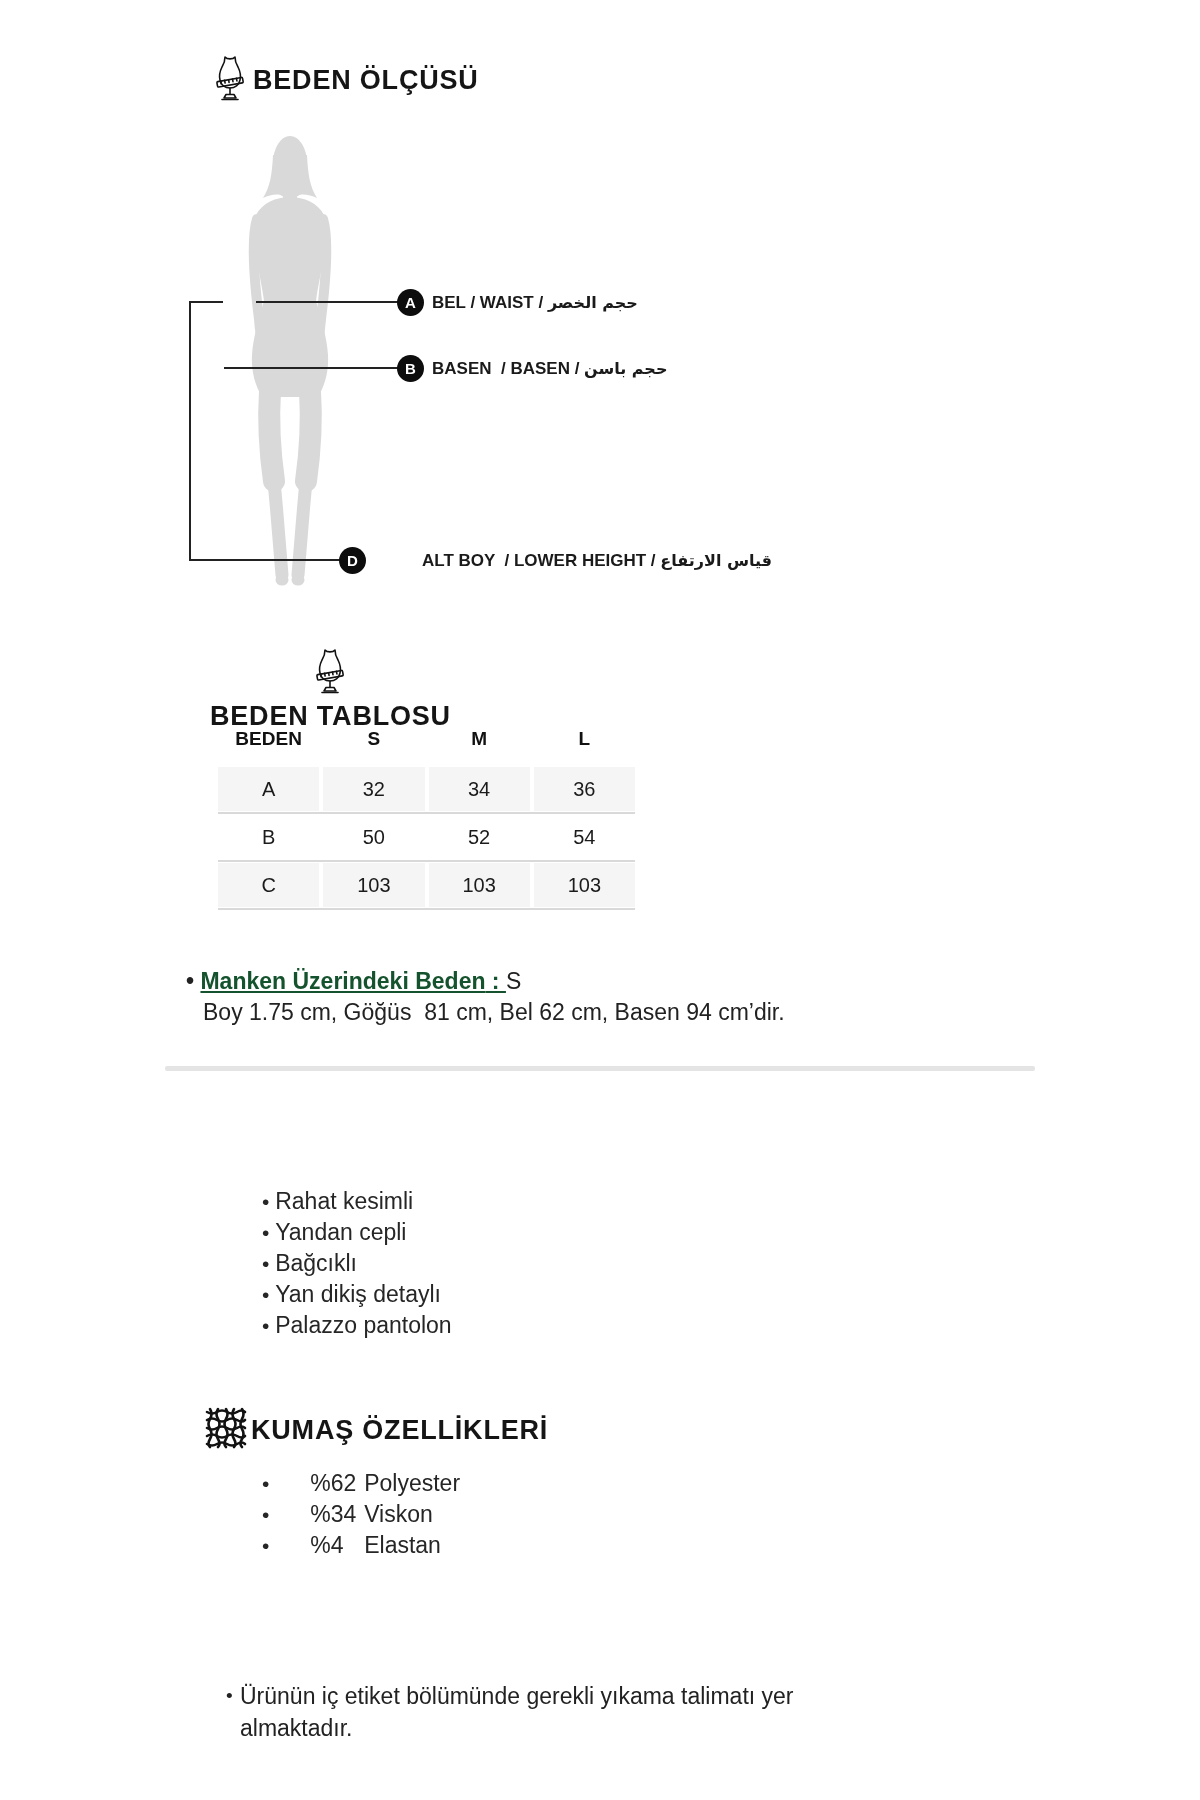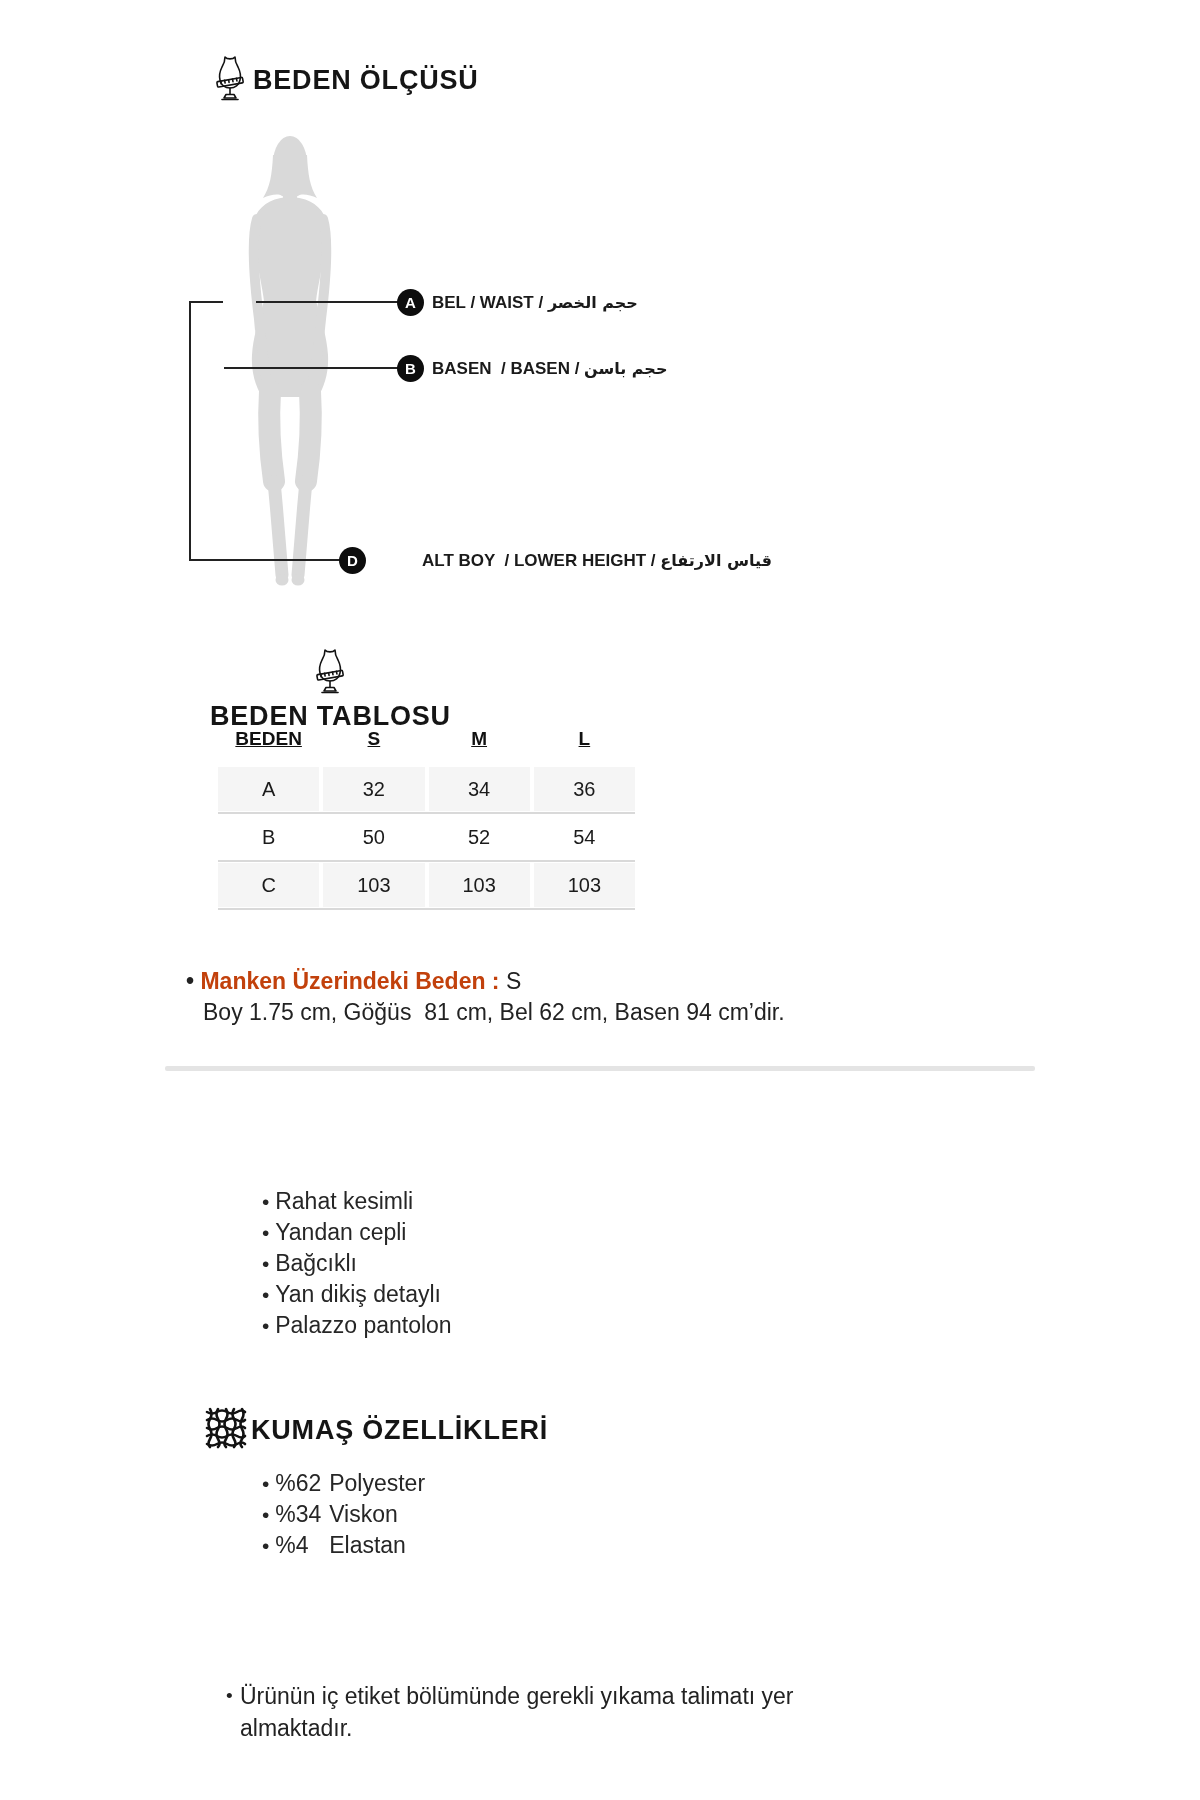--- a/index.html
+++ b/index.html
@@ -15,38 +15,38 @@
   .silhouette{position:absolute;left:228px;top:133px;width:124px;height:459px;}
   .mline{position:absolute;background:#222;}
   .badge{position:absolute;width:27px;height:27px;border-radius:50%;background:#0d0d0d;color:#fff;
          display:flex;align-items:center;justify-content:center;font-size:15px;font-weight:700;z-index:5;}
   .mlabel{position:absolute;font-size:17px;font-weight:700;color:#1a1a1a;white-space:pre;z-index:5;}
   .mlabel .ar{font-weight:700;font-family:"DejaVu Sans",sans-serif;font-size:16px;}
 
   
   .size-table{position:absolute;left:218px;top:720px;width:417px;display:grid;
               grid-template-columns:repeat(4,1fr);column-gap:4px;}
-  .size-table .th{height:38px;line-height:38px;text-align:center;font-size:19px;font-weight:700;color:#111;background:transparent;text-decoration:underline;}
+  .size-table .th{height:38px;line-height:38px;text-align:center;font-size:19px;font-weight:700;color:#111;background:transparent;}
   .size-table .spacer{grid-column:1/-1;height:9px;}
   .size-table .td{height:44px;line-height:44px;text-align:center;font-size:20px;color:#1b1b1b;}
   .size-table .shade{background:#f5f5f5;}
   .size-table .sep{grid-column:1/-1;height:2px;background:#d9d9d9;margin:1px 0;}
 
   
   .model-info{position:absolute;left:186px;top:966px;font-size:23px;line-height:31px;color:#222;}
-  .model-info .b{font-weight:700;color:#c2410c;white-space:pre;}
+  .model-info .b{font-weight:700;color:#14532d;white-space:pre;text-decoration:underline;}
   .model-info .row1::before{content:"• ";font-weight:700;}
   .model-info .row2{padding-left:17px;white-space:pre-wrap;}
 
   .divider{position:absolute;left:165px;top:1066px;width:870px;height:5px;background:#e4e4e4;border-radius:2px;}
 
   
   .blist{position:absolute;font-size:23px;line-height:30px;color:#262626;}
   .blist .item::before{content:"• ";font-size:21px;}
-  .pct{display:inline-block;width:54px;}
+  .pct{display:inline-block;width:54px;margin-left:35px;}
 
   .care-item{position:absolute;left:226px;top:1680px;display:flex;max-width:575px;
              font-size:23px;line-height:32px;color:#222;}
   .care-item .dot{flex:0 0 14px;font-size:19px;}
 
   svg .st{fill:none;stroke:#121212;stroke-width:1.6;stroke-linejoin:round;stroke-linecap:round;}
 </style>
 </head>
 <body>
 

